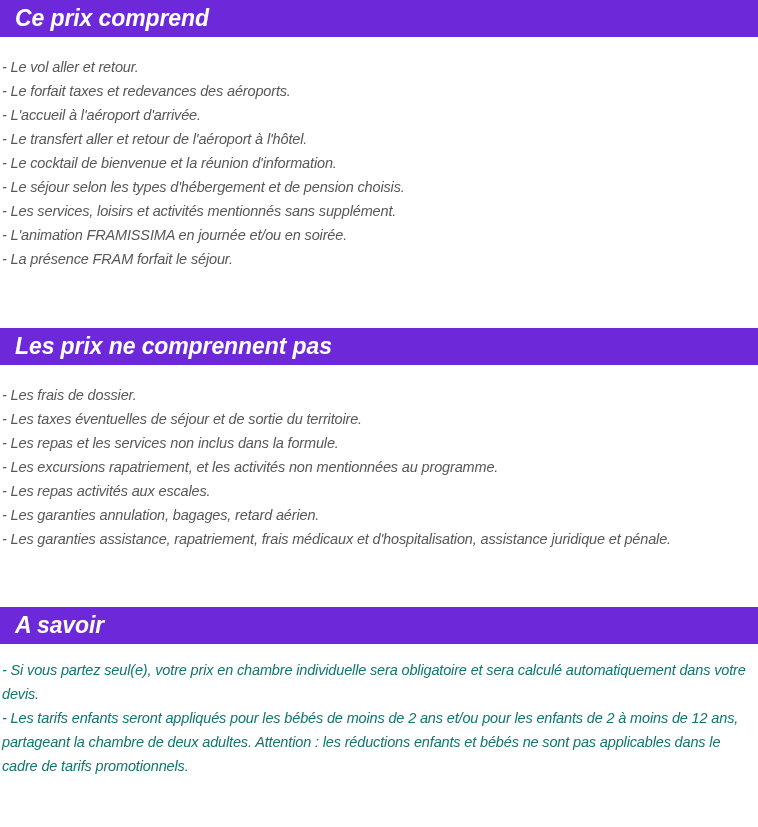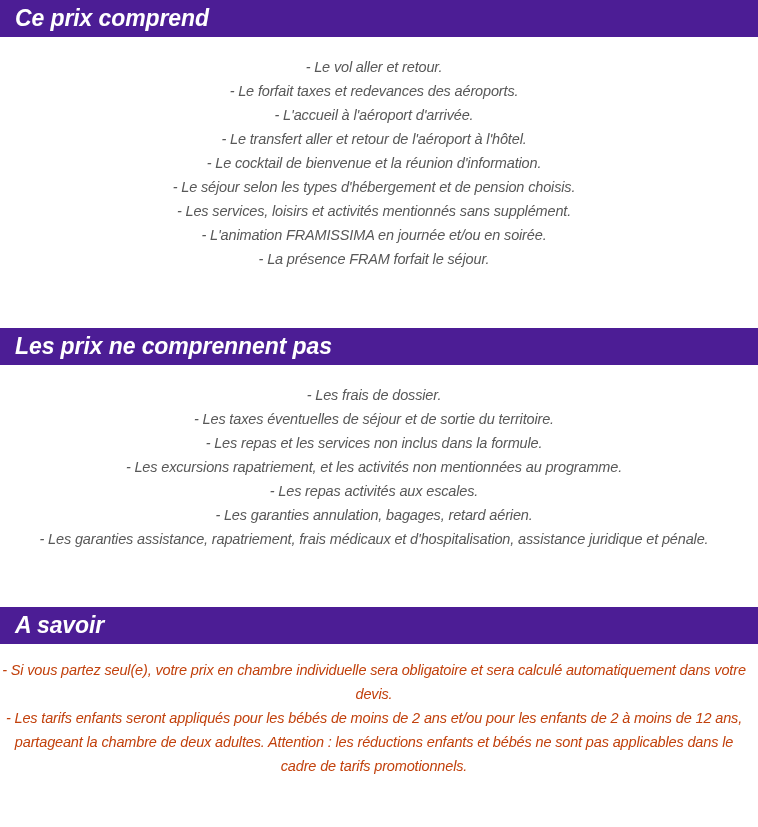--- a/index.html
+++ b/index.html
@@ -15,52 +15,51 @@
   }
   .page {
     position: relative;
     width: 758px;
     height: 827px;
     background: #ffffff;
   }
 
   
   .section-header {
-    background: #4c1d95;
+    background: #6d28d9;
     color: #ffffff;
     font-family: "Liberation Sans", sans-serif;
     font-style: italic;
     font-weight: bold;
     font-size: 23px;
     line-height: 37px;
     height: 37px;
     padding: 0 0 0 15px;
     letter-spacing: -0.1px;
     white-space: nowrap;
     overflow: hidden;
     box-sizing: border-box;
   }
 
   
   .section-body {
     padding: 0 12px 0 2px;
     box-sizing: border-box;
-    text-align: center;
   }
   .line {
     color: #585858;
     font-family: "Liberation Sans", sans-serif;
     font-style: italic;
     font-size: 14.5px;
     line-height: 24px;
     letter-spacing: -0.15px;
     white-space: nowrap;
   }
   .para {
-    color: #c2410c;
+    color: #0f766e;
     font-family: "Liberation Sans", sans-serif;
     font-style: italic;
     font-size: 14.5px;
     line-height: 24px;
     letter-spacing: -0.15px;
   }
 
   
   .gap-after-header { height: 18px; }
   .gap-before-header-1 { height: 57px; }

